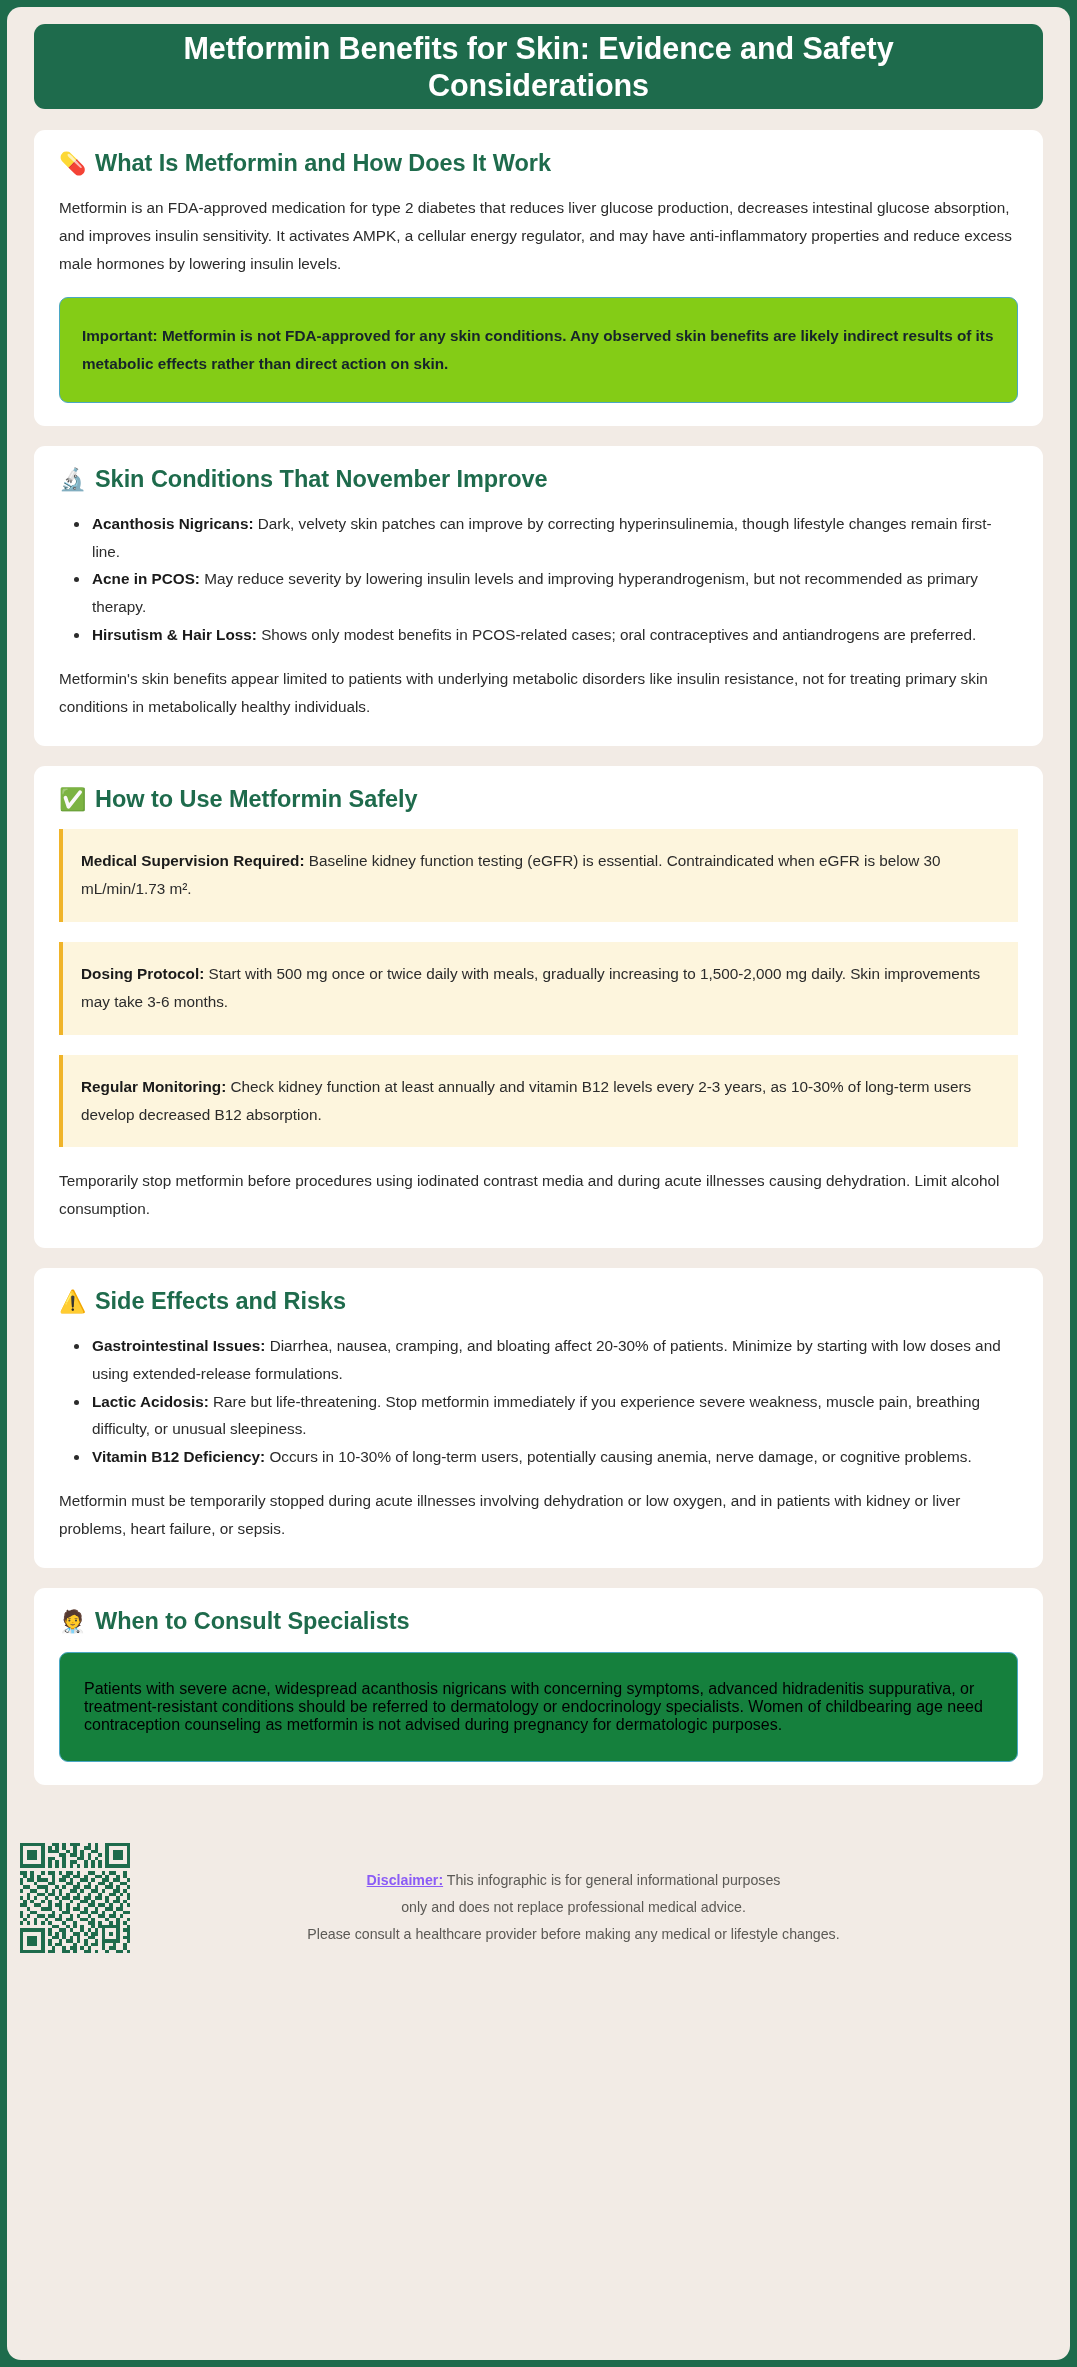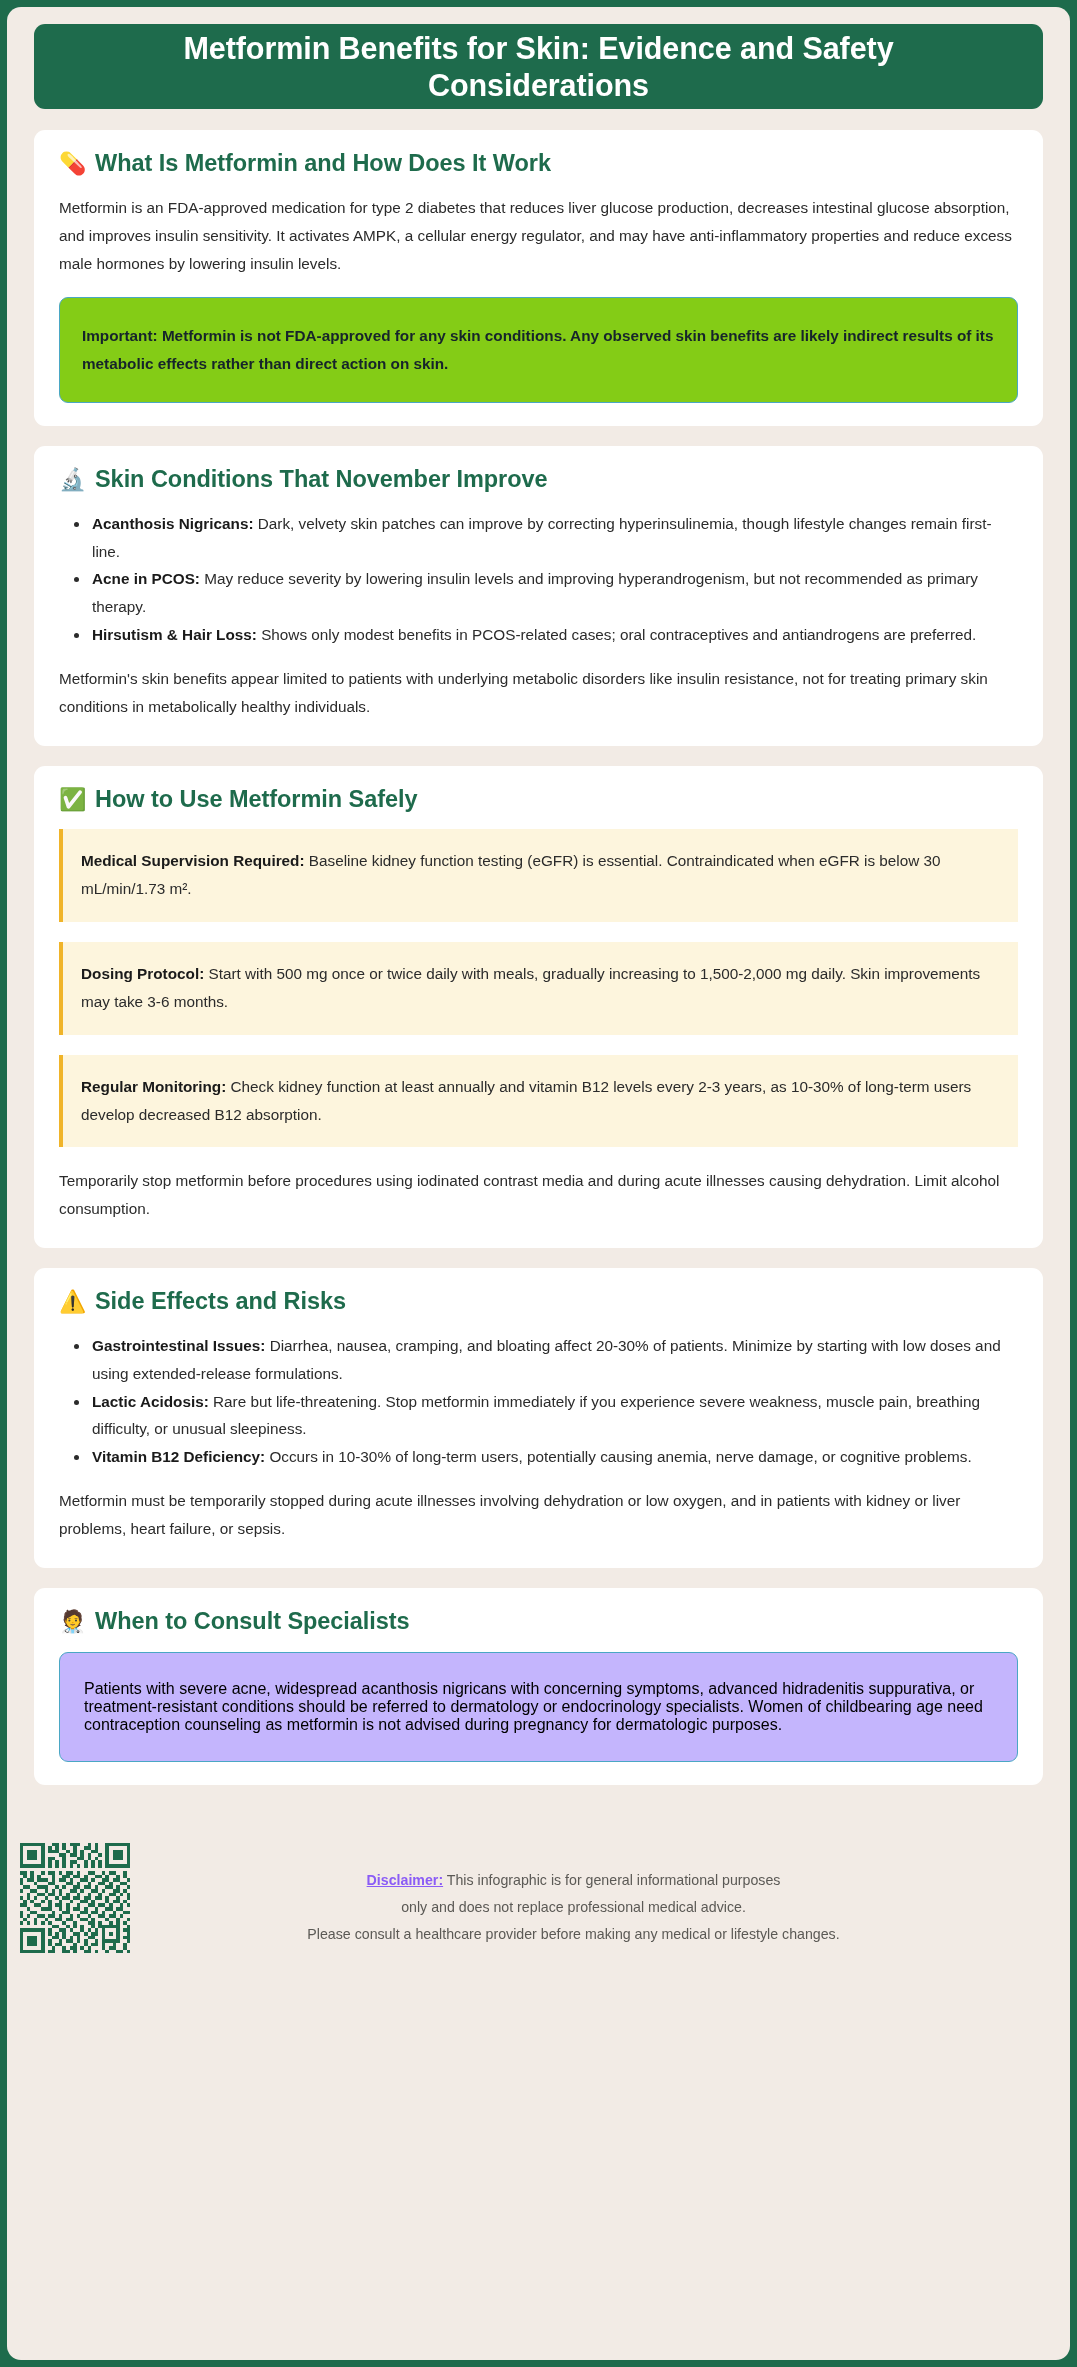--- a/index.html
+++ b/index.html
@@ -122,21 +122,21 @@
     margin-top: 20px;
   }
   .info-box .info-text {
     color: #16242b;
     font-size: 15.3px;
     line-height: 1.82;
     font-weight: bold;
   }
 
   .info-box-plain {
-    background: #c4b5fd;
+    background: #15803d;
     border: 1.4px solid #4aa7c4;
     border-radius: 9px;
     padding: 27px 24px 27px 24px;
   }
 
   
   .protocol-box {
     background: #fdf5dd;
     border-left: 4.5px solid #f0b429;
     padding: 18px 20px 19px 18px;

